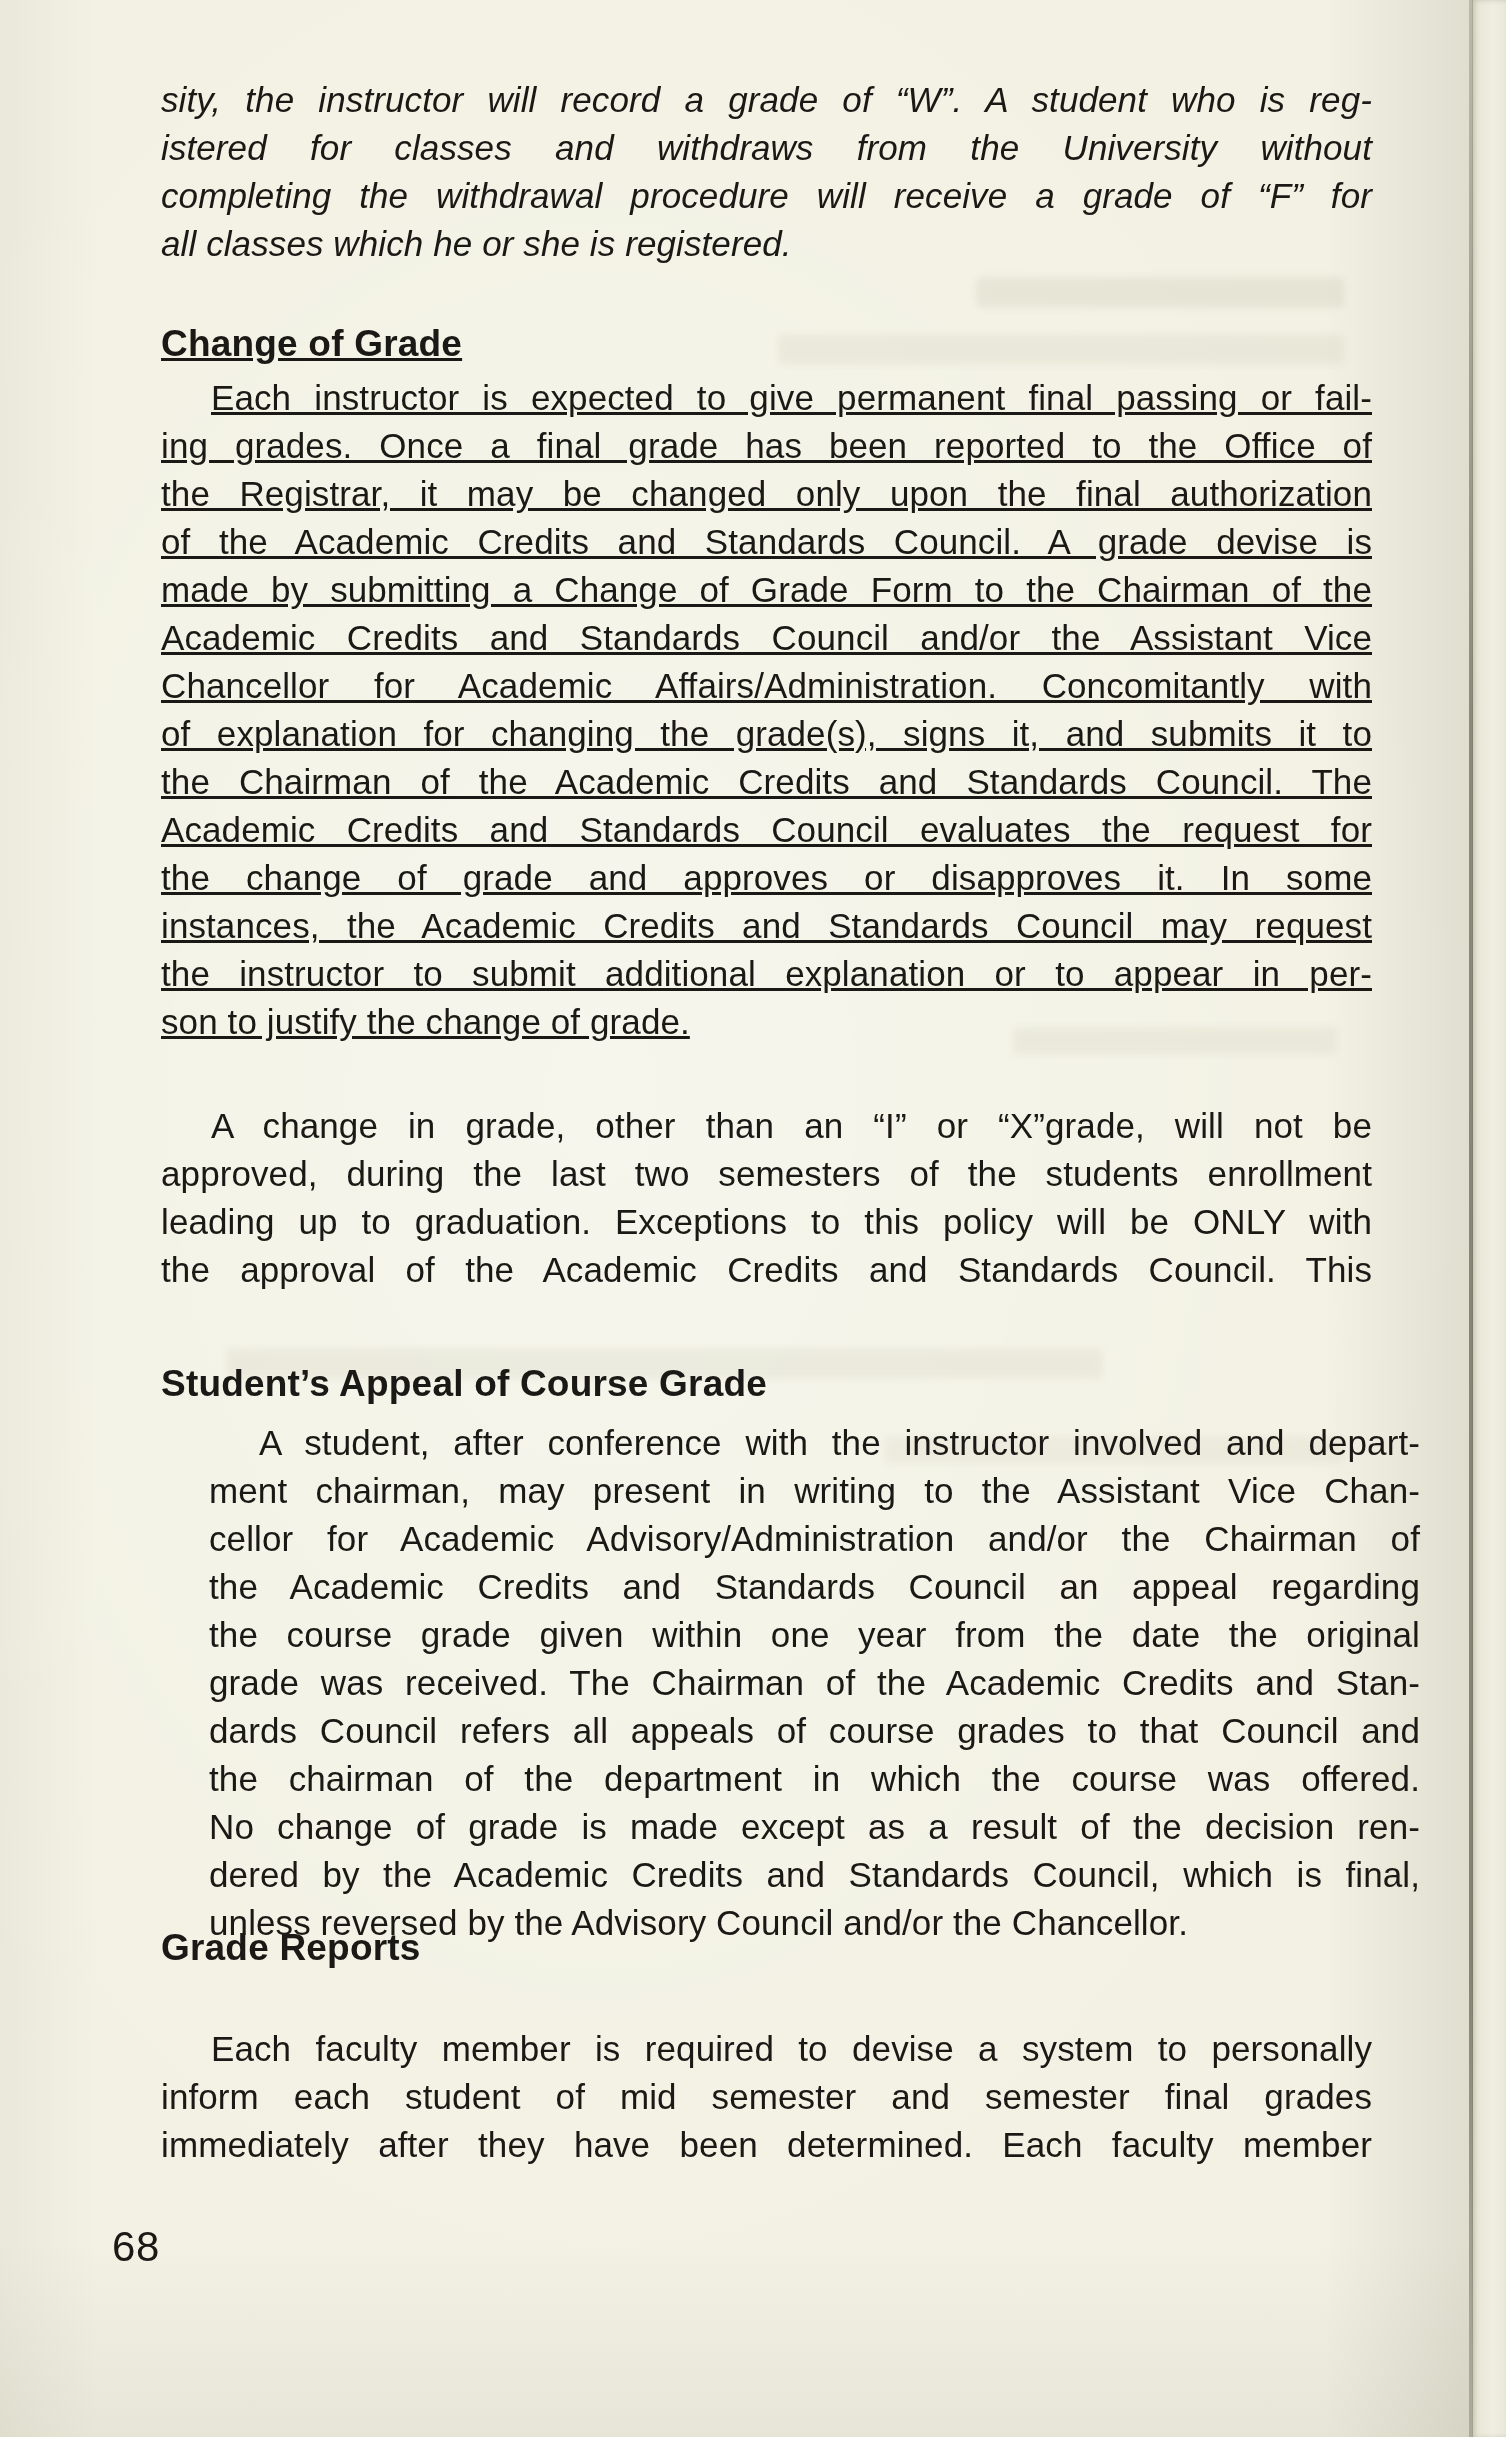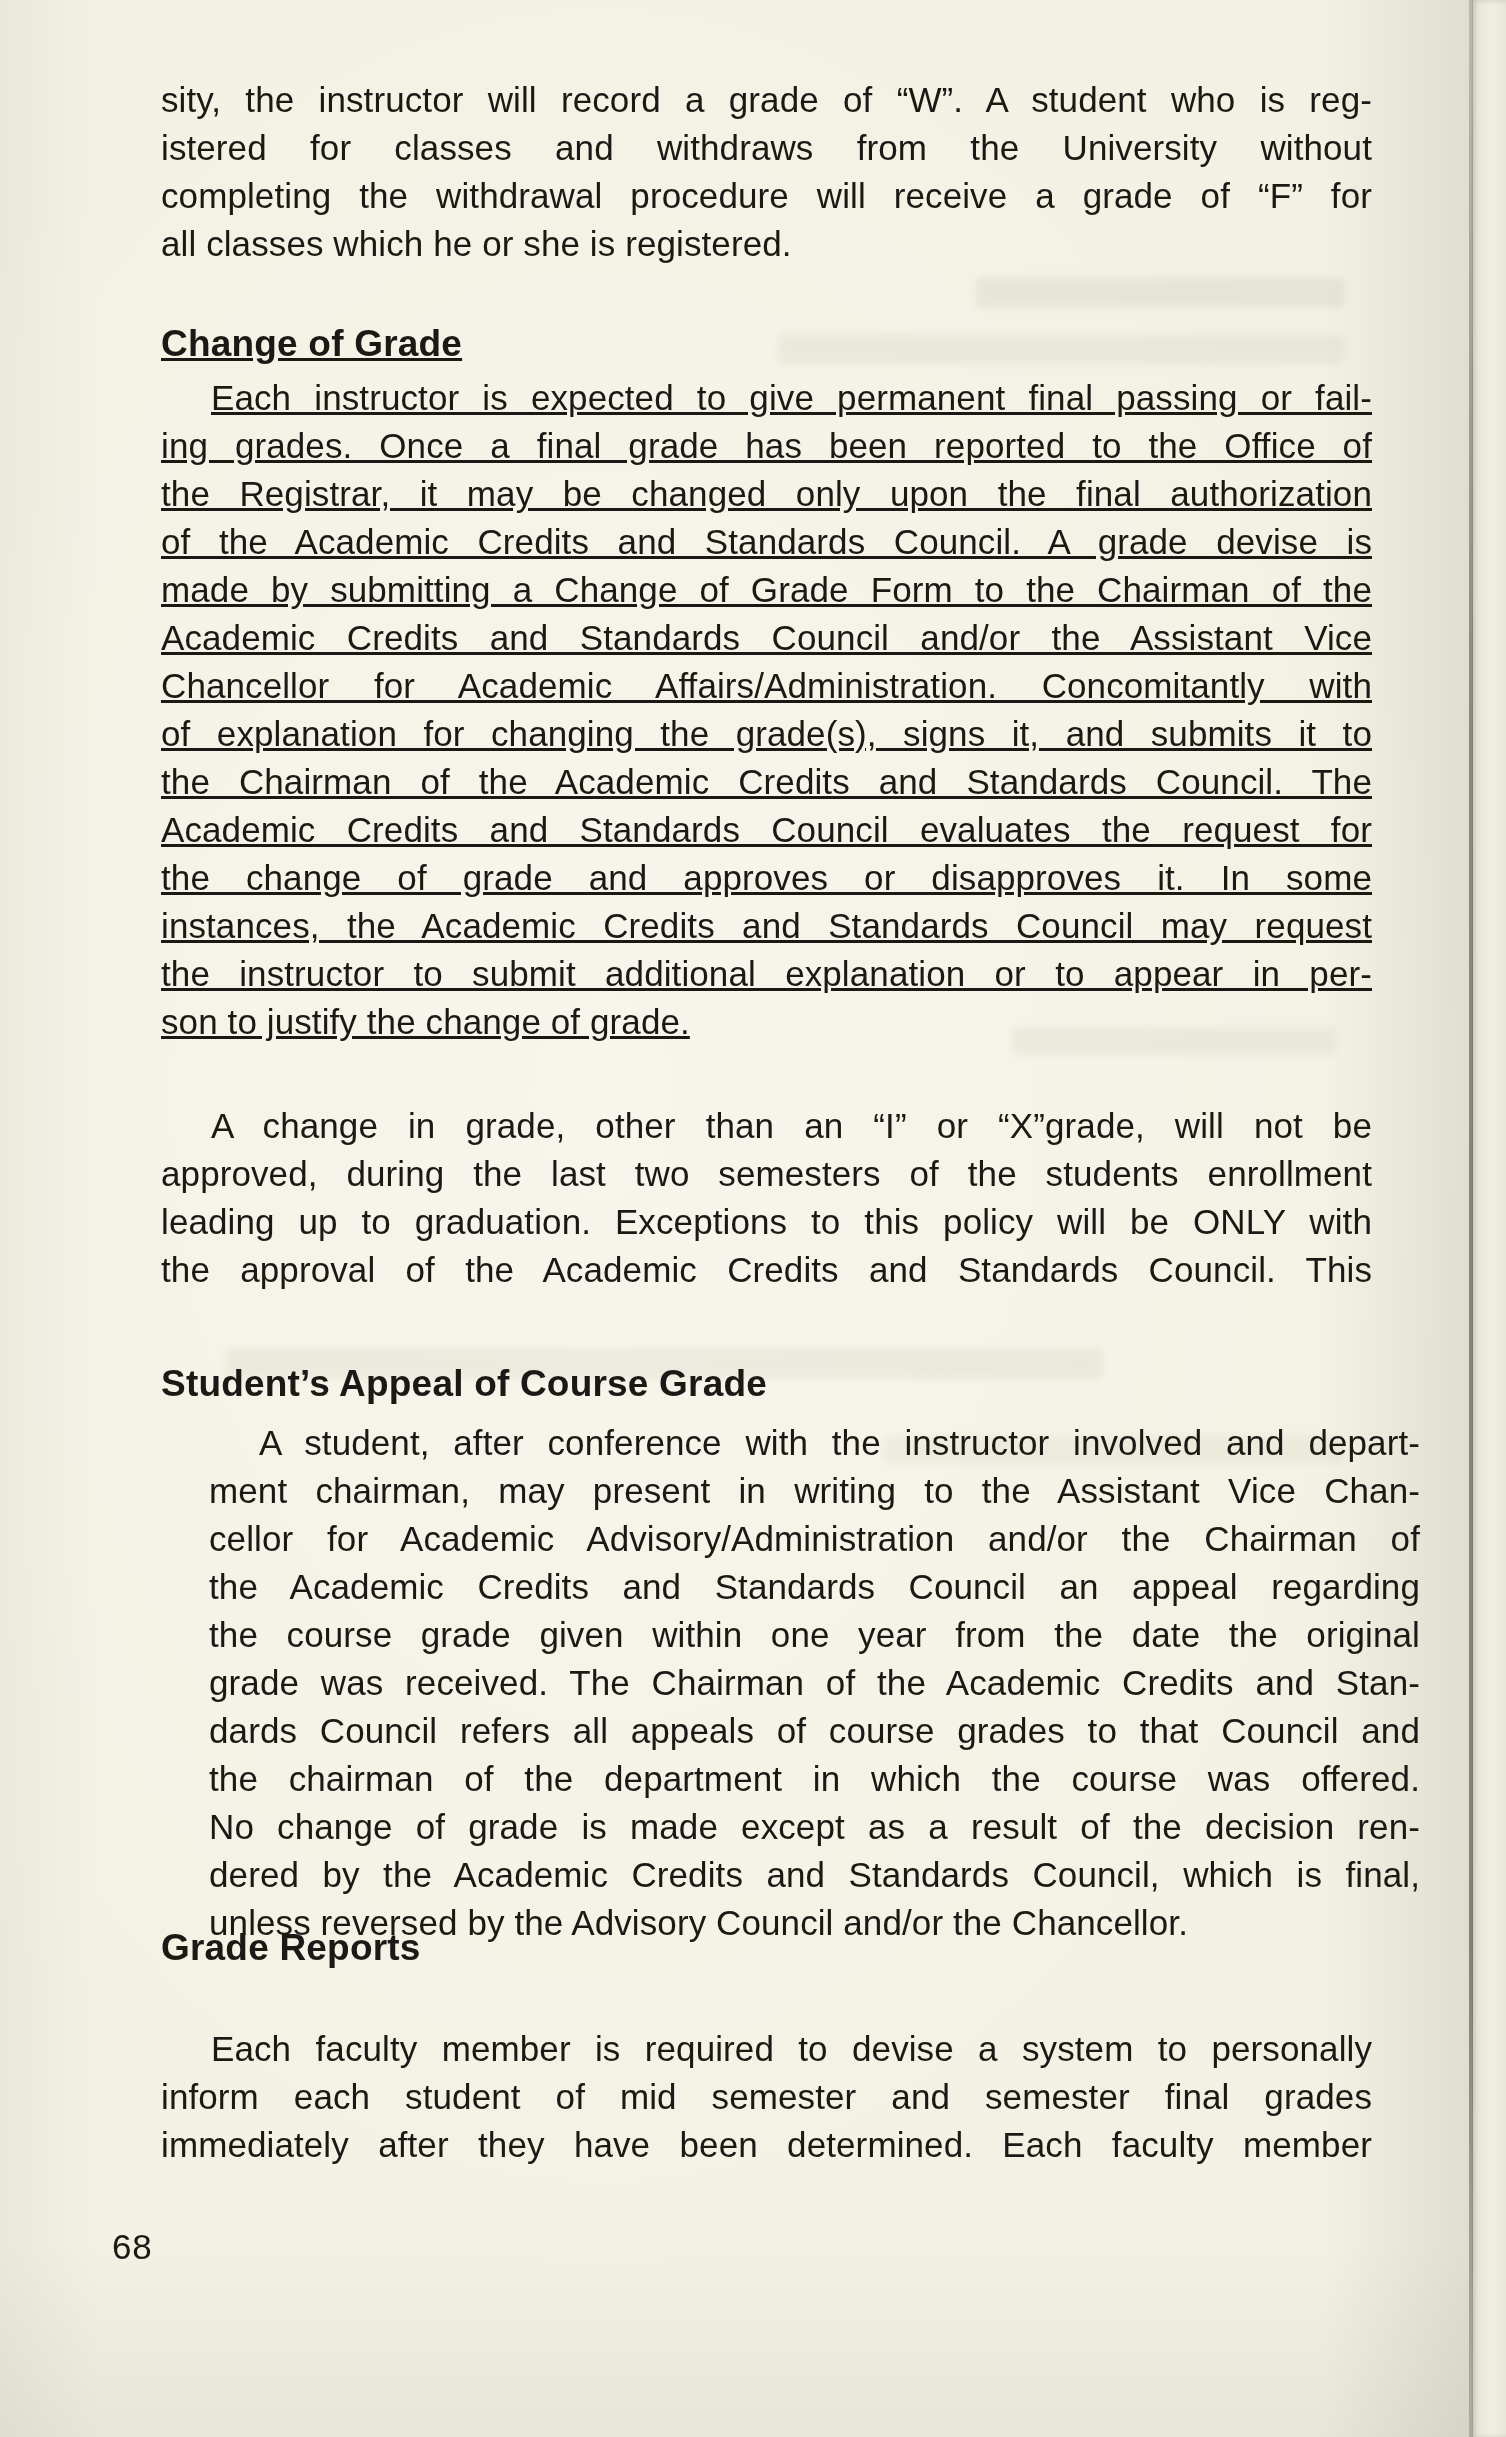--- a/index.html
+++ b/index.html
@@ -38,21 +38,21 @@
   }
   .pline.lastline{text-align-last:left;}
   [data-indent] .pline:first-child{text-indent:50px;}
   .heading{
     position:absolute;left:161px;width:1211px;
     font-size:37px;font-weight:700;line-height:48px;
     letter-spacing:0.2px;
   }
   .pagenum{
     position:absolute;left:112px;top:2223px;
-    font-size:35px;line-height:48px;letter-spacing:0.7px;
+    font-size:42px;line-height:48px;letter-spacing:0.7px;
   }
   
   .bleed{
     position:absolute;
     background:#aaa88e;
     opacity:0.16;
     filter:blur(3.5px);
     border-radius:5.7px;
   }
 </style>
@@ -63,21 +63,21 @@
 
   <div class="page-edge-strip"></div>
   <div class="page-edge-line"></div>
 
   <div class="bleed" style="left:976px;top:277px;width:368px;height:31px;"></div>
   <div class="bleed" style="left:778px;top:334px;width:566px;height:31px;opacity:0.12;"></div>
   <div class="bleed" style="left:1012px;top:1027px;width:325px;height:28px;opacity:0.12;"></div>
   <div class="bleed" style="left:226px;top:1348px;width:877px;height:31px;opacity:0.12;"></div>
   <div class="bleed" style="left:884px;top:1436px;width:460px;height:28px;opacity:0.10;"></div>
 
-  <div class="textcol" style="top:76px;">
+  <div class="textcol" style="top:76px;font-style:italic;">
       <div class="pline">sity, the instructor will record a grade of “W”. A student who is reg-</div>
       <div class="pline">istered for classes and withdraws from the University without</div>
       <div class="pline">completing the withdrawal procedure will receive a grade of “F” for</div>
       <div class="pline lastline">all classes which he or she is registered.</div>
     </div>
 
   <div class="heading" style="top:320px;text-decoration:underline;">Change of Grade</div>
 
   <div class="textcol" style="top:374px;text-decoration:underline;" data-indent="">
       <div class="pline">Each instructor is expected to give permanent final passing or fail-</div>

